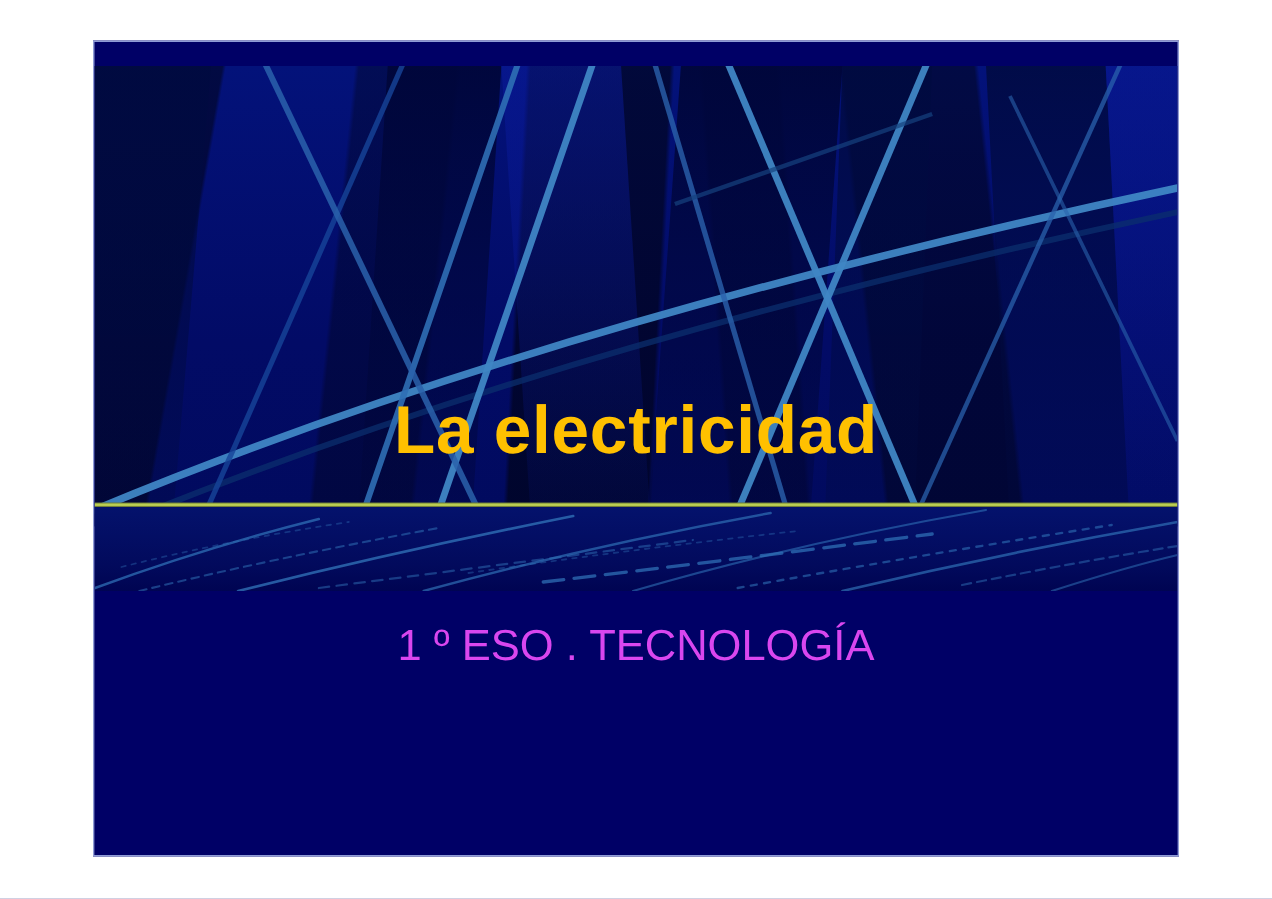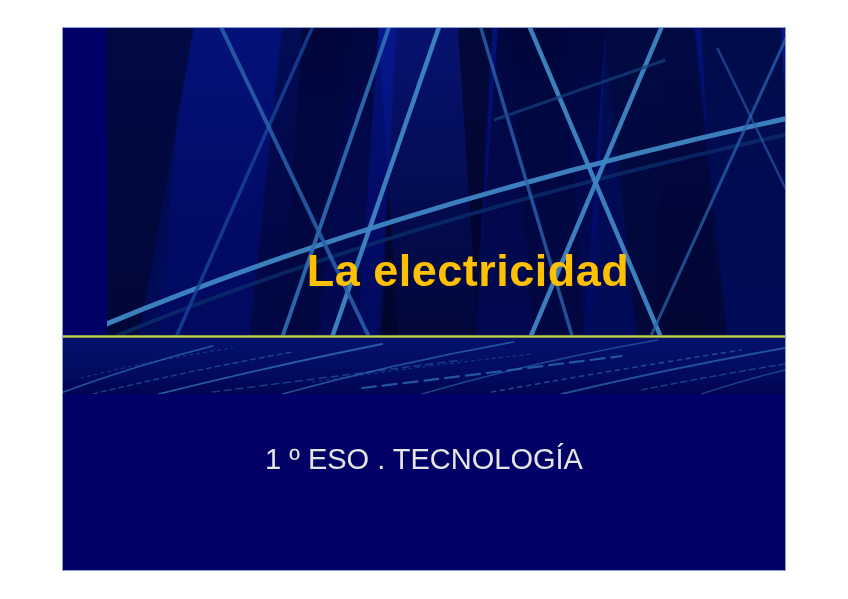--- a/index.html
+++ b/index.html
@@ -29,26 +29,25 @@
     box-sizing: border-box;
     border: 1px solid #8f9bd6;
     background: #000066;
     overflow: hidden;
   }
 
   
   .upper {
     position: absolute;
     left: 0;
-    top: 0;
+    top: 16px;
     width: 100%;
     height: 307px;
     overflow: hidden;
     background: #020a63;
-    margin-left: 44px;
   }
 
   
   .facets {
     position: absolute;
     inset: 0;
     background:
       linear-gradient(100deg, rgba(0,0,0,0.45) 0%, rgba(0,0,0,0.45) 11%, rgba(0,0,0,0) 11.3%, rgba(0,0,0,0) 100%),
       linear-gradient(96deg,  rgba(0,0,0,0) 23%, rgba(0,0,0,0.30) 23.4%, rgba(0,0,0,0.30) 32%, rgba(0,0,0,0) 32.4%),
       linear-gradient(93deg,  rgba(0,0,0,0) 39%, rgba(0,0,0,0.52) 39.4%, rgba(0,0,0,0.52) 52%, rgba(0,0,0,0) 52.4%),
@@ -109,24 +108,24 @@
     font-size: 45px;
     letter-spacing: 0.5px;
     line-height: 54px;
     white-space: nowrap;
     z-index: 6;
   }
 
   .subtitle {
     position: absolute;
     left: 0;
-    top: 412px;
+    top: 384px;
     width: 100%;
     text-align: center;
-    color: #e5e5e5;
+    color: #d946ef;
     font-family: "Liberation Sans", sans-serif;
     font-weight: normal;
     font-size: 29px;
     line-height: 38px;
     white-space: nowrap;
     z-index: 6;
   }
 </style>
 </head>
 <body>

